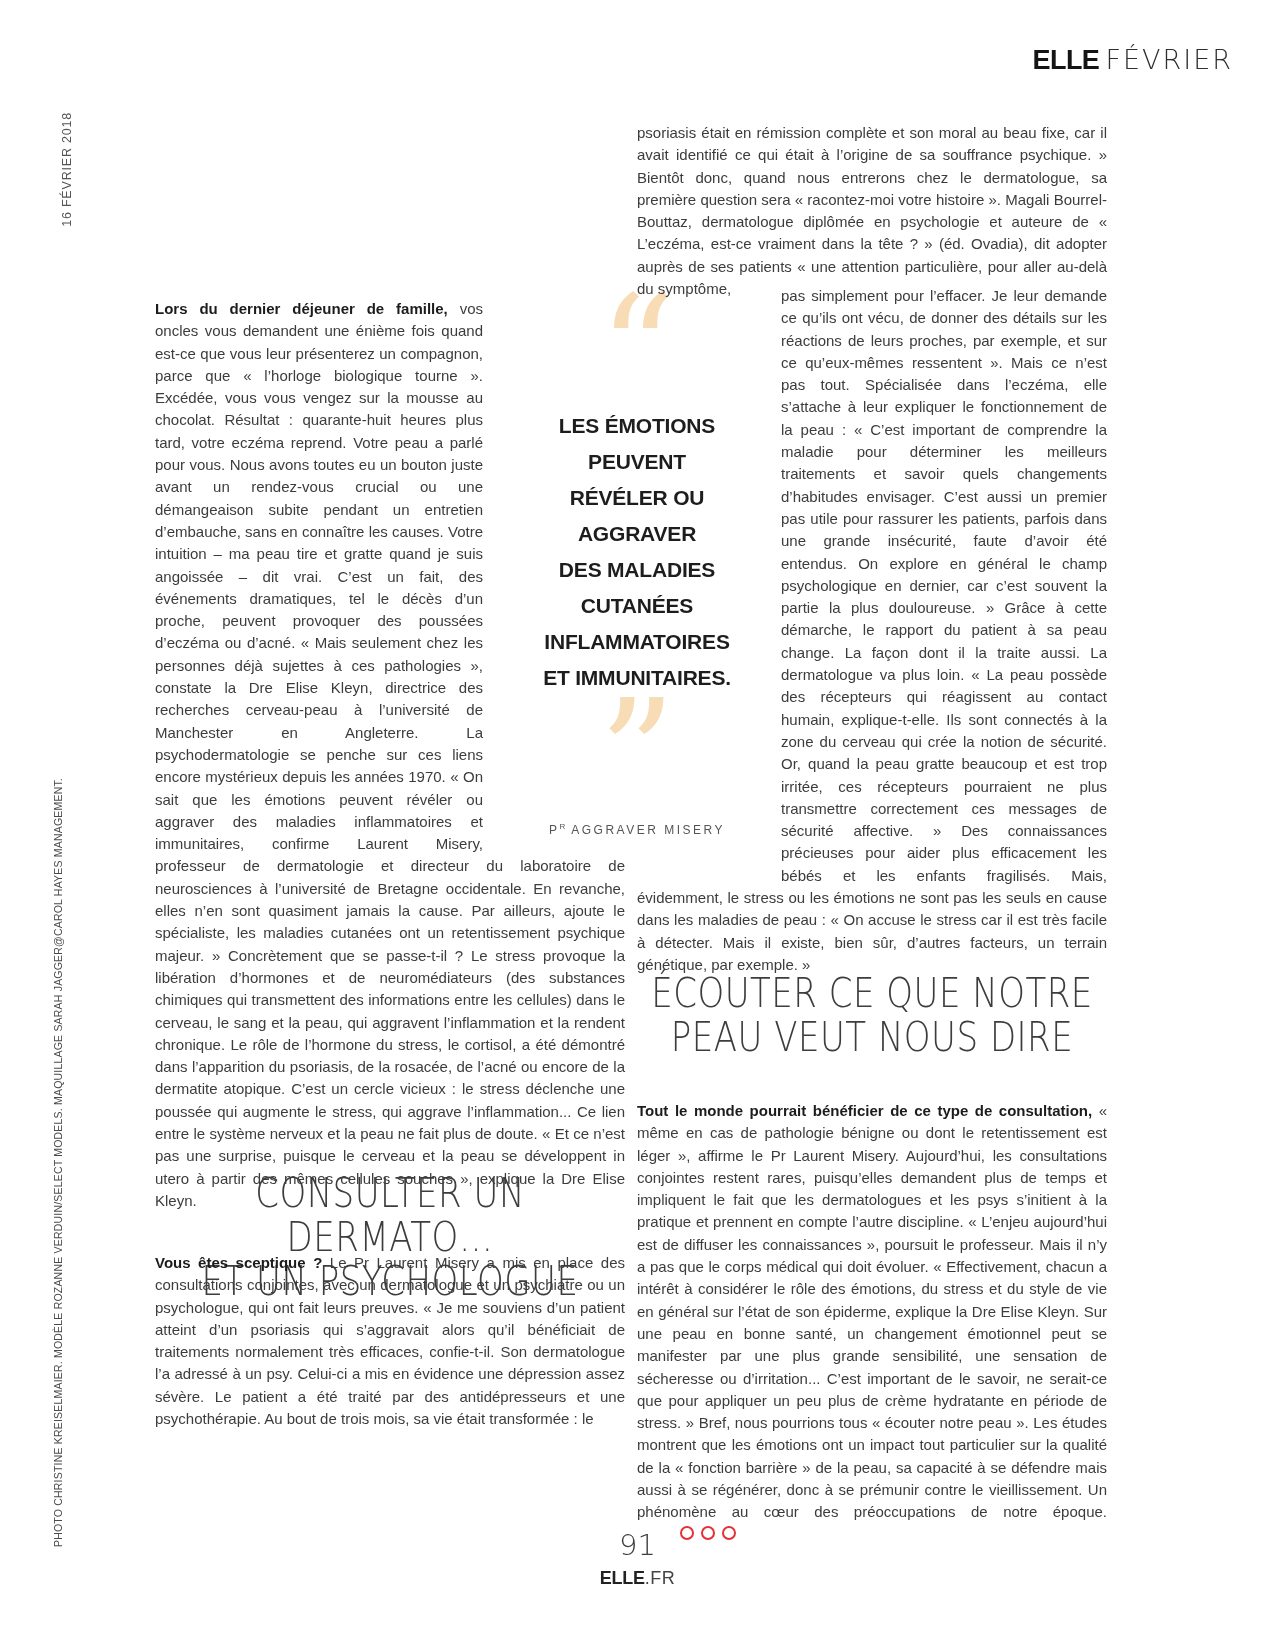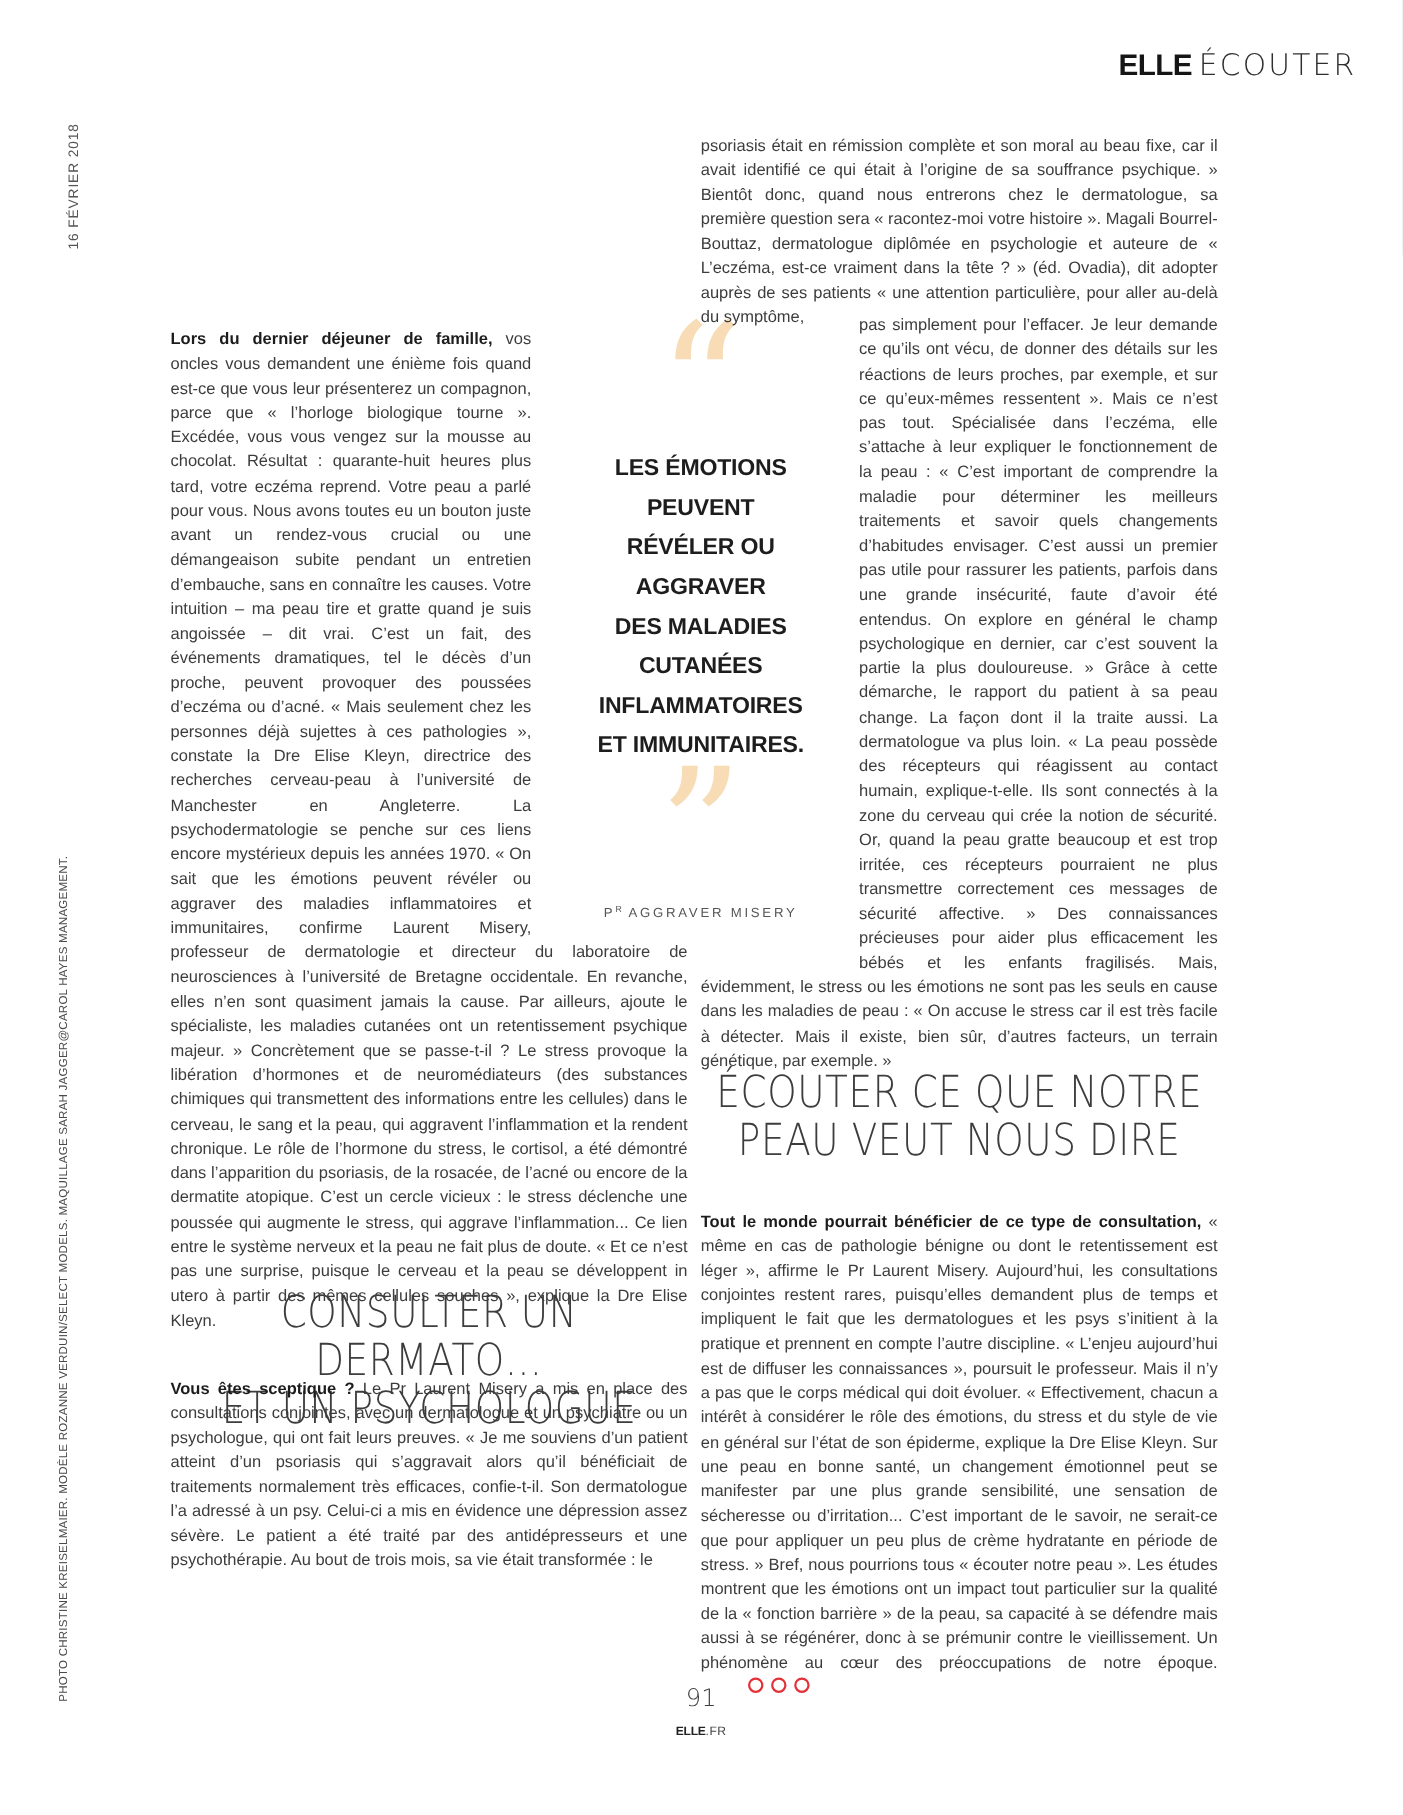--- a/index.html
+++ b/index.html
@@ -52,32 +52,32 @@
   .quote-attr sup{font-size:8px;letter-spacing:1px;}
   .quote-attr .attr-name{margin-left:5px;}
 
   
   .end-dots{display:inline-block;margin-left:36px;vertical-align:baseline;}
   .dot{display:inline-block;width:10px;height:10px;border:2.5px solid var(--accent-red,#e23137);
     border-radius:50%;margin-left:7px;}
 
   
   .footer{left:0;right:0;top:1528px;text-align:center;}
-  .page-number{font-family:"DejaVu Sans",sans-serif;font-weight:200;font-size:22px;color:#3e3e3e;line-height:34px;}
-  .footer-site{margin-top:6px;font-size:11px;letter-spacing:.5px;color:#222;}
+  .page-number{font-family:"DejaVu Sans",sans-serif;font-weight:200;font-size:29px;color:#3e3e3e;line-height:34px;}
+  .footer-site{margin-top:6px;font-size:18px;letter-spacing:.5px;color:#222;}
   .footer-site .site-bold{font-weight:800;letter-spacing:-.3px;}
   .footer-site .site-rest{font-weight:300;color:#444;}
 </style>
 </head>
 <body>
 
 <div class="page">
 
   <div class="abs brand-header">
-    <span class="brand">ELLE</span><span class="section">ÉCOUTER</span>
+    <span class="brand">ELLE</span><span class="section">FÉVRIER</span>
   </div>
 
   <div class="abs v-text v-date">16 FÉVRIER 2018</div>
   <div class="abs v-text v-credits">PHOTO CHRISTINE KREISELMAIER. MODÈLE ROZANNE VERDUIN/SELECT MODELS. MAQUILLAGE SARAH JAGGER@CAROL HAYES MANAGEMENT.</div>
 
   <div class="abs copy col-left">
     <div class="spacer-r"></div>
     <span class="lead">Lors du dernier déjeuner de famille,</span><span> vos oncles vous demandent une énième fois quand est-ce que vous leur présenterez un compagnon, parce que « l’horloge biologique tourne ». Excédée, vous vous vengez sur la mousse au chocolat. Résultat : quarante-huit heures plus tard, votre eczéma reprend. Votre peau a parlé pour vous. Nous avons toutes eu un bouton juste avant un rendez-vous crucial ou une démangeaison subite pendant un entretien d’embauche, sans en connaître les causes. Votre intuition – ma peau tire et gratte quand je suis angoissée – dit vrai. C’est un fait, des événements dramatiques, tel le décès d’un proche, peuvent provoquer des poussées d’eczéma ou d’acné. « Mais seulement chez les personnes déjà sujettes à ces pathologies », constate la Dre Elise Kleyn, directrice des recherches cerveau-peau à l’université de Manchester en Angleterre. La psychodermatologie se penche sur ces liens encore mystérieux depuis les années 1970. « On sait que les émotions peuvent révéler ou aggraver des maladies inflammatoires et immunitaires, confirme Laurent Misery, professeur de dermatologie et directeur du laboratoire de neurosciences à l’université de Bretagne occidentale. En revanche, elles n’en sont quasiment jamais la cause. Par ailleurs, ajoute le spécialiste, les maladies cutanées ont un retentissement psychique majeur. » Concrètement que se passe-t-il ? Le stress provoque la libération d’hormones et de neuromédiateurs (des substances chimiques qui transmettent des informations entre les cellules) dans le cerveau, le sang et la peau, qui aggravent l’inflammation et la rendent chronique. Le rôle de l’hormone du stress, le cortisol, a été démontré dans l’apparition du psoriasis, de la rosacée, de l’acné ou encore de la dermatite atopique. C’est un cercle vicieux : le stress déclenche une poussée qui augmente le stress, qui aggrave l’inflammation... Ce lien entre le système nerveux et la peau ne fait plus de doute. « Et ce n’est pas une surprise, puisque le cerveau et la peau se développent in utero à partir des mêmes cellules souches », explique la Dre Elise Kleyn.</span>
   </div>
 

